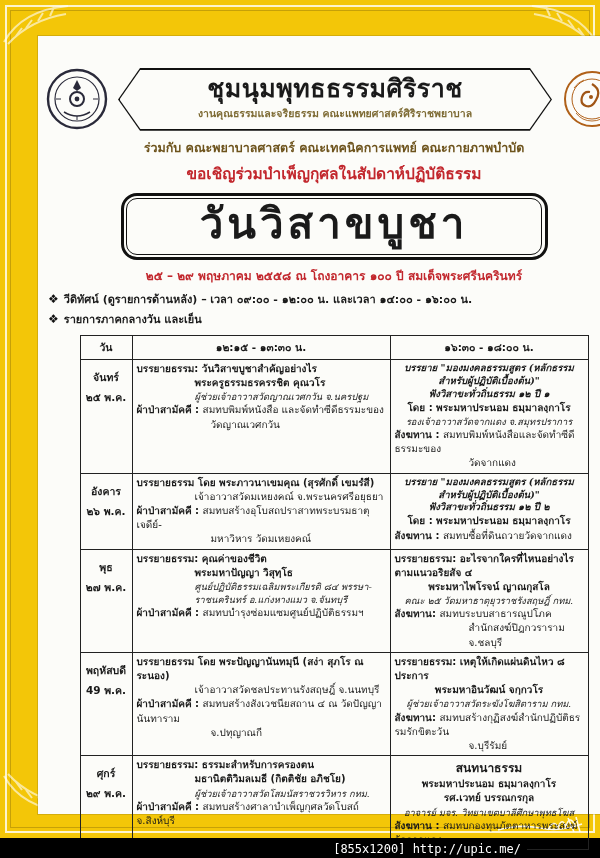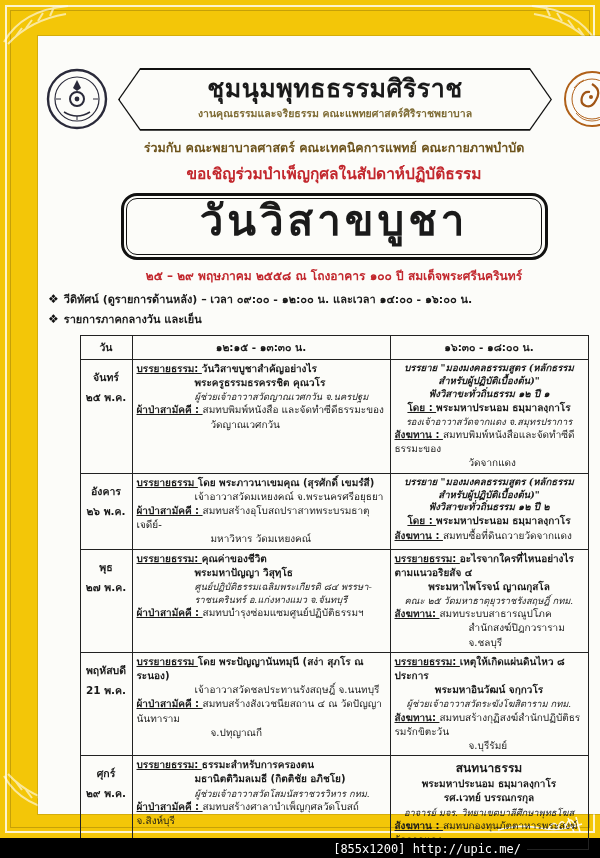--- a/index.html
+++ b/index.html
@@ -34,42 +34,42 @@
   }
   .hexbox-in{
     clip-path:polygon(21px 0,calc(100% - 21px) 0,100% 50%,calc(100% - 21px) 100%,21px 100%,0 50%);
     background:#fcfcf9;text-align:center;padding:5px 24px 7px;
   }
   .org-title{font-size:25px;font-weight:bold;letter-spacing:.5px;line-height:1.15;}
   .org-sub{font-size:10.5px;font-weight:bold;color:#7d6a33;margin-top:2px;}
   .cohost{font-size:12.5px;font-weight:bold;color:#6d531c;text-align:center;margin-top:7px;}
   .invite{font-size:15.5px;font-weight:bold;color:#c2272d;text-align:center;margin-top:3px;}
   
-  .titlebox{width:416px;margin:7px auto 2px;border:3.5px solid #111;border-radius:16px;padding:2.5px;font-family:Liberation Mono, monospace;}
+  .titlebox{width:416px;margin:7px auto 2px;border:3.5px solid #111;border-radius:16px;padding:2.5px;}
   .titlebox-in{border:1.5px solid #111;border-radius:11px;text-align:center;padding:1px 0 5px;}
   .event-title{font-size:42px;font-weight:bold;letter-spacing:4px;line-height:1.15;}
   .event-when{font-size:12px;font-weight:bold;color:#c2272d;text-align:center;margin-top:6px;}
   
   .bullets{margin-top:6px;}
   .bullet{font-size:11px;margin:3px 0 0 2px;line-height:1.45;}
   .bullet .dia{color:#111;font-size:12px;margin-right:5px;}
   .bullet .blabel{font-weight:bold;}
   .bullet .btext{font-weight:bold;}
   
   table.sched{border-collapse:collapse;width:508px;margin:6px auto 0;table-layout:fixed;}
   table.sched th,table.sched td{border:1.2px solid #222;padding:2px 4px;vertical-align:top;box-sizing:border-box;}
   table.sched th{font-size:10.5px;font-weight:bold;text-align:center;padding:3px 2px;}
   table.sched tbody td{border-top:1.2px dotted #555;}
   table.sched tbody tr:first-child td{border-top:1.2px solid #222;}
   col.c-day{width:52px;}col.c-noon{width:258px;}col.c-eve{width:198px;}
   .day-cell{text-align:center;font-weight:bold;font-size:10.5px;padding-top:6px !important;}
   .day-cell div{margin-top:3px;}
   .prog-cell{font-size:10px;}
   .ln{line-height:1.42;}
-  .ln .lbl{font-weight:bold;text-decoration:underline;}
+  .ln .lbl{font-weight:bold;}
   .lead .txt{font-weight:bold;}
   .name{font-weight:bold;padding-left:58px;}
   .name-c{font-weight:bold;text-align:center;}
   .sub{padding-left:58px;}
   .role{font-style:italic;font-size:9.3px;padding-left:58px;}
   .role2{font-style:italic;font-size:9.3px;padding-left:58px;}
   .role-c{font-style:italic;font-size:9.3px;text-align:center;}
   .cont{padding-left:74px;}
   .fancy{font-family:"DejaVu Serif","Liberation Serif",serif;font-style:italic;font-weight:bold;
          text-align:center;font-size:9.6px;line-height:1.35;}
@@ -249,21 +249,21 @@
               <div class="ln lead"><span class="lbl">บรรยายธรรม: </span><span class="txt">อะไรจากใครที่ไหนอย่างไร ตามแนวอริยสัจ ๔</span></div>
               <div class="ln name-c"><span class="txt">พระมหาไพโรจน์ ญาณกุสโล</span></div>
               <div class="ln role-c"><span class="txt">คณะ ๒๕ วัดมหาธาตุยุวราชรังสฤษฎิ์ กทม.</span></div>
               <div class="ln don"><span class="lbl">สังฆทาน: </span><span class="txt">สมทบระบบสาธารณูปโภค</span></div>
               <div class="ln cont"><span class="txt">สำนักสงฆ์ปิฎกวราราม จ.ชลบุรี</span></div>
             </td>
           </tr>
           <tr class="r4">
             <td class="day-cell">
               <div>พฤหัสบดี</div>
-              <div>21 พ.ค.</div>
+              <div>49 พ.ค.</div>
             </td>
             <td class="prog-cell">
               <div class="ln lead"><span class="lbl">บรรยายธรรม </span><span class="txt">โดย พระปัญญานันทมุนี (สง่า สุภโร ณ ระนอง)</span></div>
               <div class="ln sub"><span class="txt">เจ้าอาวาสวัดชลประทานรังสฤษฎิ์  จ.นนทบุรี</span></div>
               <div class="ln don"><span class="lbl">ผ้าป่าสามัคคี : </span><span class="txt">สมทบสร้างสังเวชนียสถาน ๔ ณ วัดปัญญานันทาราม</span></div>
               <div class="ln cont"><span class="txt">จ.ปทุญาณกี</span></div>
             </td>
             <td class="prog-cell">
               <div class="ln lead"><span class="lbl">บรรยายธรรม: </span><span class="txt">เหตุให้เกิดแผ่นดินไหว ๘ ประการ</span></div>
               <div class="ln name-c"><span class="txt">พระมหาอินวัฒน์ จกฺกวโร</span></div>

